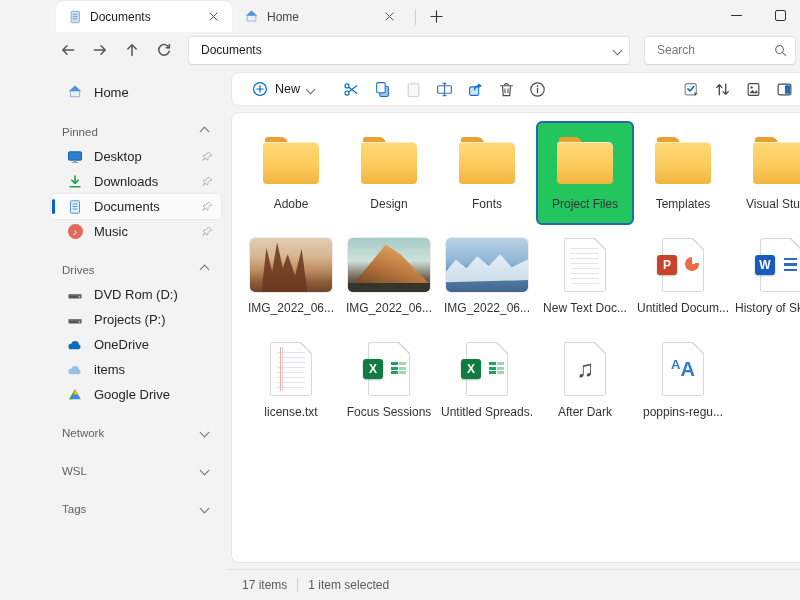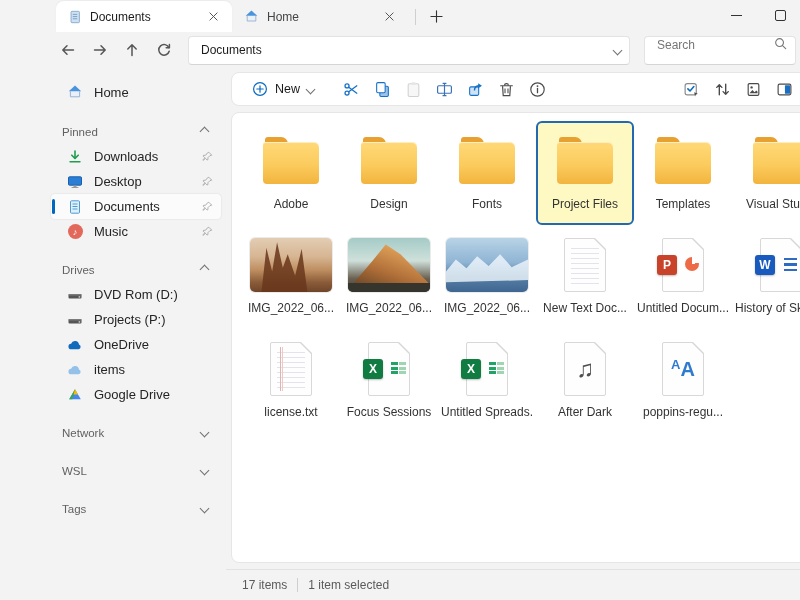--- a/index.html
+++ b/index.html
@@ -22,21 +22,21 @@
   .caption{margin-left:auto;display:flex;align-self:flex-start;}
   .capbtn{width:44px;height:30px;display:flex;align-items:center;justify-content:center;color:#333;}
   .cap-min{width:11px;height:1px;background:#333;}
   .cap-max{width:9px;height:9px;border:1px solid #333;border-radius:2px;}
 
   
   .navbar{height:36px;display:flex;align-items:center;gap:4px;padding:0 12px 0 8px;flex:none;}
   .navbtn{width:28px;height:28px;border-radius:4px;display:flex;align-items:center;justify-content:center;flex:none;}
   .addressbar{flex:1;height:27px;margin-left:6px;background:#fff;border:1px solid #e3e3e3;border-bottom-color:#d5d5d5;border-radius:4px;display:flex;align-items:center;padding:0 8px 0 10px;font-size:12px;}
   .addressbar input{border:none;outline:none;flex:1;font-size:12px;font-family:inherit;color:#1b1b1b;background:transparent;}
-  .searchbox{width:132px;height:27px;margin-left:10px;background:#fff;border:1px solid #e3e3e3;border-bottom-color:#d5d5d5;border-radius:4px;display:flex;align-items:flex-start;padding:0 8px 0 10px;flex:none;}
+  .searchbox{width:132px;height:27px;margin-left:10px;background:#fff;border:1px solid #e3e3e3;border-bottom-color:#d5d5d5;border-radius:4px;display:flex;align-items:center;padding:0 8px 0 10px;flex:none;}
   .searchbox input{border:none;outline:none;width:100%;font-size:12px;font-family:inherit;background:transparent;color:#1b1b1b;}
   .searchbox input::placeholder{color:#767676;}
   .gearbtn{width:30px;height:28px;margin-left:4px;display:flex;align-items:center;justify-content:center;border-radius:4px;color:#5a5a5a;font-size:15px;}
   .gearbtn::after{content:"⚙";}
 
   .chev{width:6px;height:6px;border-right:1.4px solid #707070;border-bottom:1.4px solid #707070;transform:rotate(45deg);flex:none;}
   .chev.up{transform:rotate(-135deg);}
 
   
   .main{flex:1;display:flex;min-height:0;}
@@ -64,21 +64,21 @@
   .tbtn.first{margin-left:16px;}
   .tbtn.disabled{opacity:.45;}
   .tright{margin-left:auto;display:flex;align-items:center;}
   .dots{letter-spacing:2px;color:#444;font-size:13px;font-weight:bold;}
   .dots::after{content:"•••";letter-spacing:1px;font-size:9px;}
 
   
   .filecard{margin:6px 5px 0 5px;flex:1;min-height:0;padding:8px 10px;overflow:hidden;}
   .grid{display:grid;grid-template-columns:repeat(6,1fr);grid-auto-rows:104px;}
   .cell{display:flex;flex-direction:column;align-items:center;border:2px solid transparent;border-radius:6px;box-sizing:border-box;padding-top:6px;}
-  .cell.selected{border-color:#2269b0;background:#fef9c3;}
+  .cell.selected{border-color:#2269b0;background:#22c55e;}
   .iconzone{height:64px;display:flex;align-items:center;justify-content:center;}
   .flabel{margin-top:4px;font-size:12px;color:#333;max-width:92px;white-space:nowrap;overflow:hidden;text-align:center;}
 
   
   .folder{position:relative;width:56px;height:48px;}
   .ftab{position:absolute;top:0;left:2px;width:23px;height:13px;background:#e8a030;border-radius:3px 7px 0 0;}
   .fbody{position:absolute;top:5px;left:0;width:56px;height:42px;border-radius:3px 5px 4px 4px;background:linear-gradient(180deg,#ffd978 0%,#fbcb5d 55%,#f2b43e 100%);box-shadow:inset 0 1px 0 rgba(255,255,255,.55);}
 
   
   .page{position:relative;width:40px;height:52px;background:#fefefe;border:1px solid #d8d8d8;border-radius:2px;}
@@ -224,41 +224,41 @@
       </div>
 
       <div class="shead">
         <span class="hlabel">Pinned</span>
         <span class="chev up"></span>
       </div>
 
       <div class="sitem">
         <span class="sicon">
           <svg width="16" height="16" viewBox="0 0 16 16">
+              <rect x="1.5" y="2.8" width="13" height="8.4" rx="1" fill="#2a7fd4" stroke="#1b5fae"></rect>
+              <rect x="6.5" y="11.4" width="3" height="1.6" fill="#9a9a9a"></rect>
+              <rect x="4.5" y="13" width="7" height="1.1" rx=".5" fill="#9a9a9a"></rect>
+            </svg>
+        </span>
+        <span class="slabel">Desktop</span>
+        <span class="pin">
+            <svg width="11" height="11" viewBox="0 0 14 14">
+              <path d="M8.7 1.6 12.4 5.3 10 6 7.7 8.3l-.3 2.9-.9.3-2.2-2.2-2.7 2.7-.6-.6 2.7-2.7-2.2-2.2.3-.9 2.9-.3L7 2.3Z" fill="none" stroke="#8f8f8f" stroke-linejoin="round"></path>
+            </svg>
+          </span>
+      </div>
+      <div class="sitem">
+        <span class="sicon">
+          <svg width="16" height="16" viewBox="0 0 16 16">
               <path d="M8 2v7" stroke="#1f9e50" stroke-width="1.6" stroke-linecap="round"></path>
               <path d="M4.8 6.2 8 9.4l3.2-3.2" fill="none" stroke="#1f9e50" stroke-width="1.6" stroke-linecap="round" stroke-linejoin="round"></path>
               <path d="M3 12.8h10" stroke="#1f9e50" stroke-width="1.4" stroke-linecap="round"></path>
             </svg>
         </span>
         <span class="slabel">Downloads</span>
-        <span class="pin">
-            <svg width="11" height="11" viewBox="0 0 14 14">
-              <path d="M8.7 1.6 12.4 5.3 10 6 7.7 8.3l-.3 2.9-.9.3-2.2-2.2-2.7 2.7-.6-.6 2.7-2.7-2.2-2.2.3-.9 2.9-.3L7 2.3Z" fill="none" stroke="#8f8f8f" stroke-linejoin="round"></path>
-            </svg>
-          </span>
-      </div>
-      <div class="sitem">
-        <span class="sicon">
-          <svg width="16" height="16" viewBox="0 0 16 16">
-              <rect x="1.5" y="2.8" width="13" height="8.4" rx="1" fill="#2a7fd4" stroke="#1b5fae"></rect>
-              <rect x="6.5" y="11.4" width="3" height="1.6" fill="#9a9a9a"></rect>
-              <rect x="4.5" y="13" width="7" height="1.1" rx=".5" fill="#9a9a9a"></rect>
-            </svg>
-        </span>
-        <span class="slabel">Desktop</span>
         <span class="pin">
             <svg width="11" height="11" viewBox="0 0 14 14">
               <path d="M8.7 1.6 12.4 5.3 10 6 7.7 8.3l-.3 2.9-.9.3-2.2-2.2-2.7 2.7-.6-.6 2.7-2.7-2.2-2.2.3-.9 2.9-.3L7 2.3Z" fill="none" stroke="#8f8f8f" stroke-linejoin="round"></path>
             </svg>
           </span>
       </div>
       <div class="sitem selected">
         <span class="sicon">
           <svg width="16" height="16" viewBox="0 0 16 16">
               <rect x="3.5" y="1.8" width="9" height="12.4" rx="1" fill="#dff0fb" stroke="#4e9cd6"></rect>

